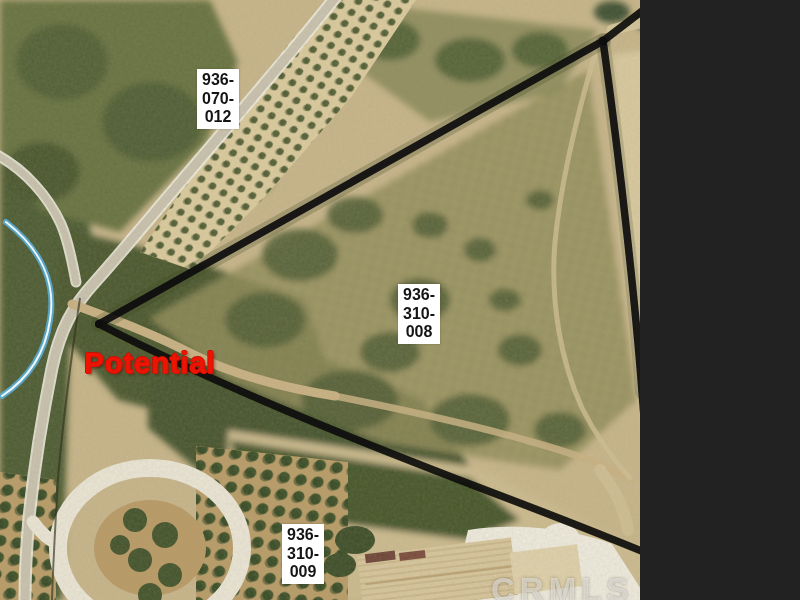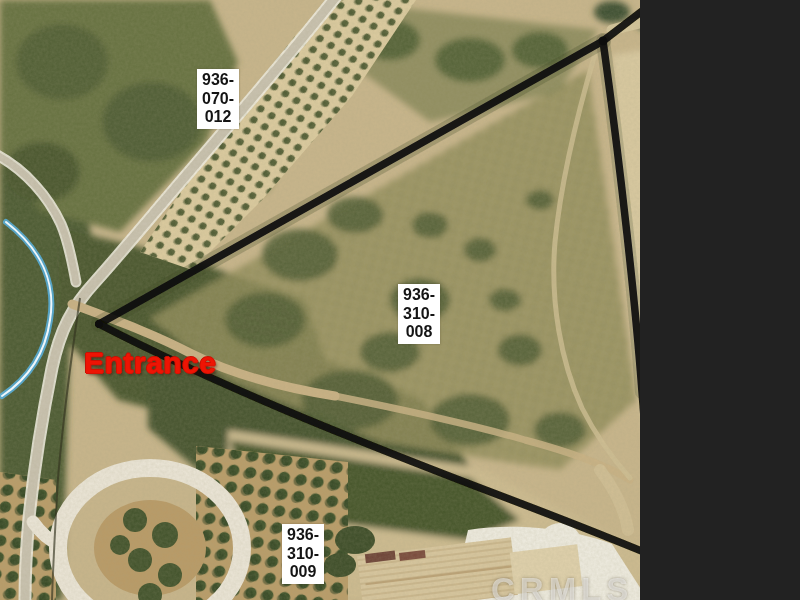--- a/index.html
+++ b/index.html
@@ -242,17 +242,17 @@
   <div class="parcel-label p1">936-
 070-
 012</div>
   <div class="parcel-label p2">936-
 310-
 008</div>
   <div class="parcel-label p3">936-
 310-
 009</div>
 
-  <div class="red-label entrance">Entrance</div>
+  <div class="red-label entrance">Potential</div>
 
   <div class="watermark">CRMLS</div>
 
 </div>
 
 </body></html>

